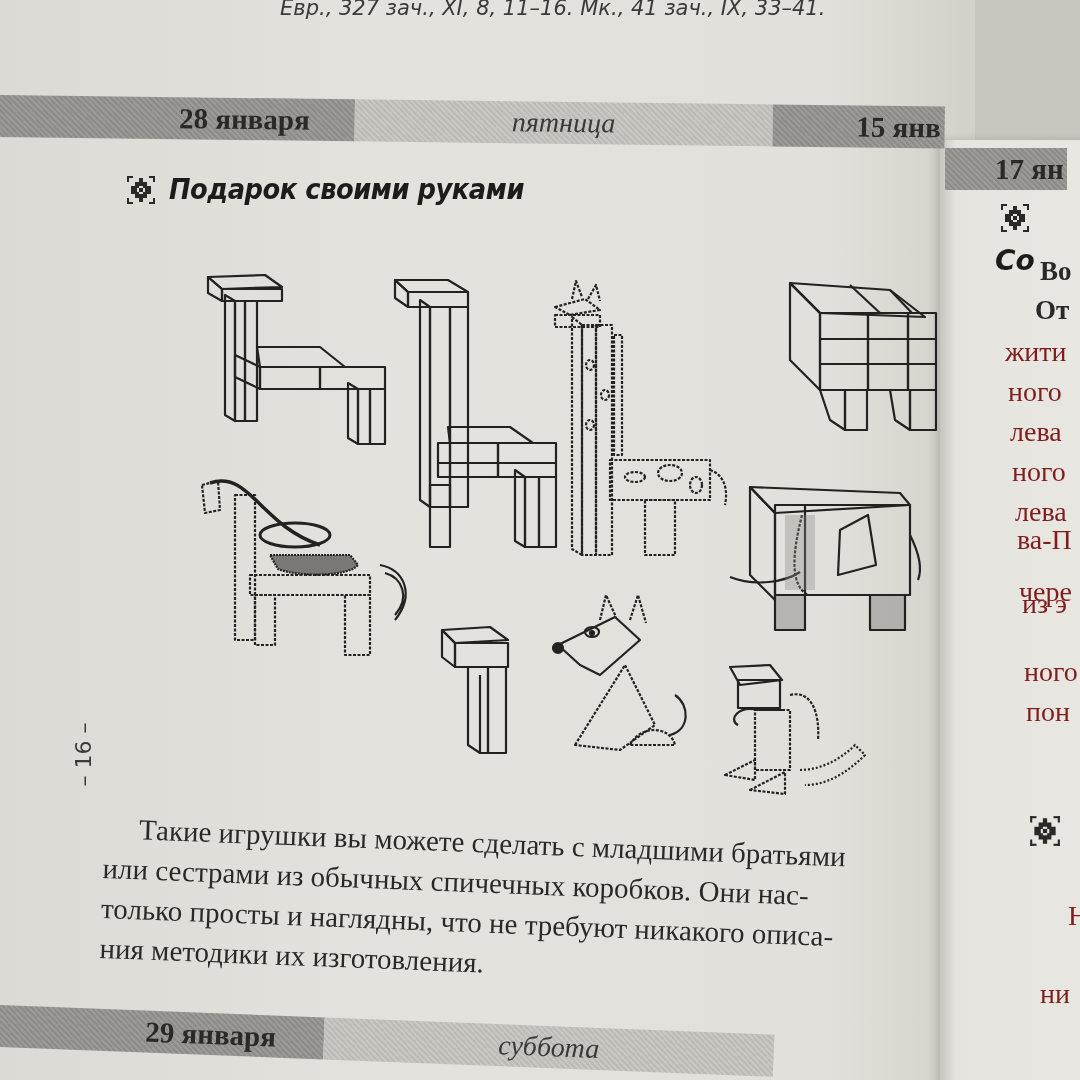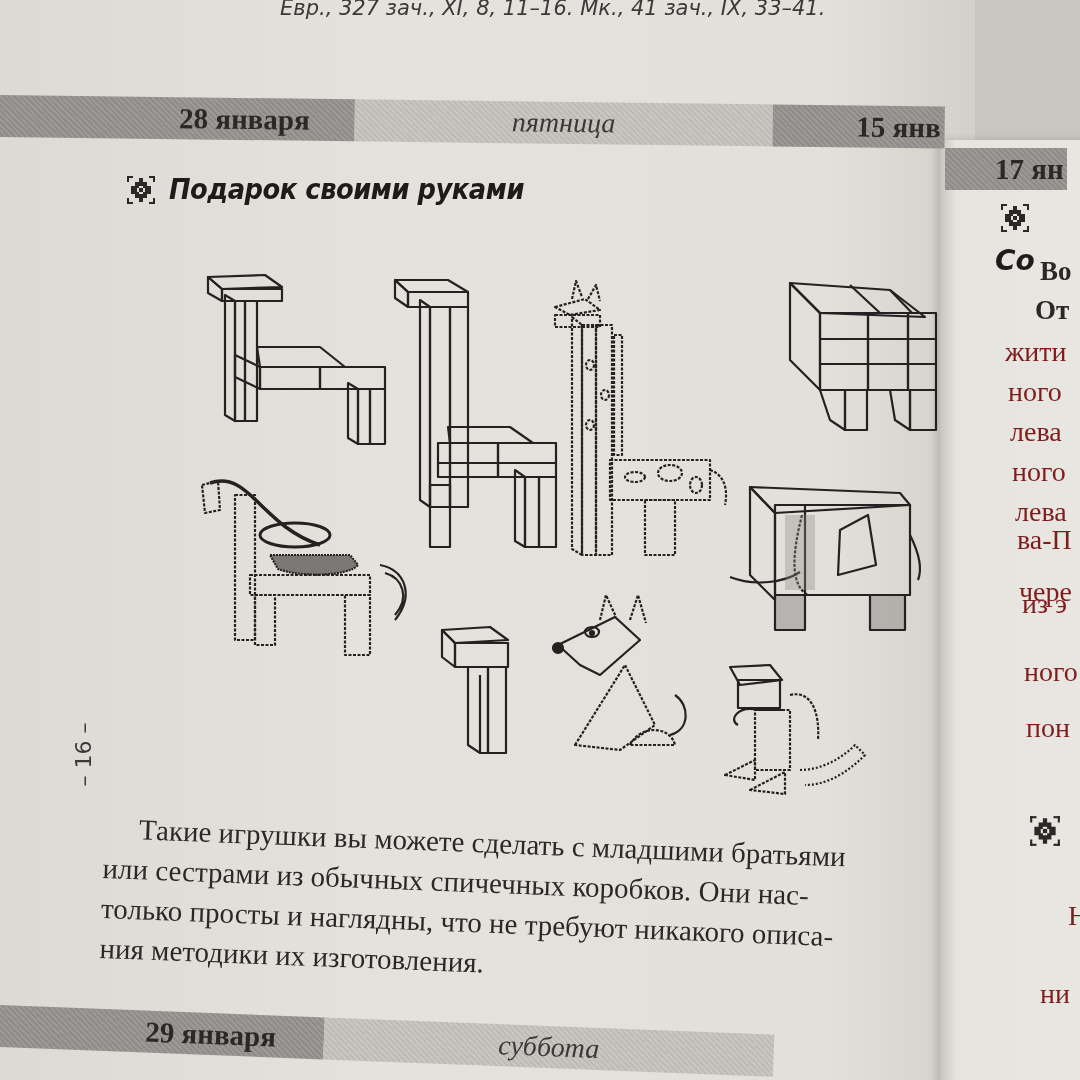--- a/index.html
+++ b/index.html
@@ -274,21 +274,21 @@
 
 <div class="right-line" style="left:1005px; top:336px;">жити</div>
 <div class="right-line" style="left:1008px; top:376px;">ного</div>
 <div class="right-line" style="left:1010px; top:416px;">лева</div>
 <div class="right-line" style="left:1012px; top:456px;">ного</div>
 <div class="right-line" style="left:1015px; top:496px;">лева</div>
 <div class="right-line" style="left:1017px; top:524px;">ва-П</div>
 <div class="right-line" style="left:1019px; top:576px;">чере</div>
 <div class="right-line" style="left:1022px; top:588px;">из э</div>
 <div class="right-line" style="left:1024px; top:656px;">ного</div>
-<div class="right-line" style="left:1026px; top:696px;margin-top:16px;">пон</div>
+<div class="right-line" style="left:1026px; top:696px;">пон</div>
 
 <svg class="right-ornament2 ornament" viewBox="0 0 16 16" style="width:34px;height:34px;">
   <g fill="#2a2927">
     <rect x="1" y="1" width="3" height="1"></rect>
       <rect x="1" y="1" width="1" height="3"></rect>
     <rect x="12" y="1" width="3" height="1"></rect>
       <rect x="14" y="1" width="1" height="3"></rect>
     <rect x="1" y="14" width="3" height="1"></rect>
       <rect x="1" y="12" width="1" height="3"></rect>
     <rect x="12" y="14" width="3" height="1"></rect>

